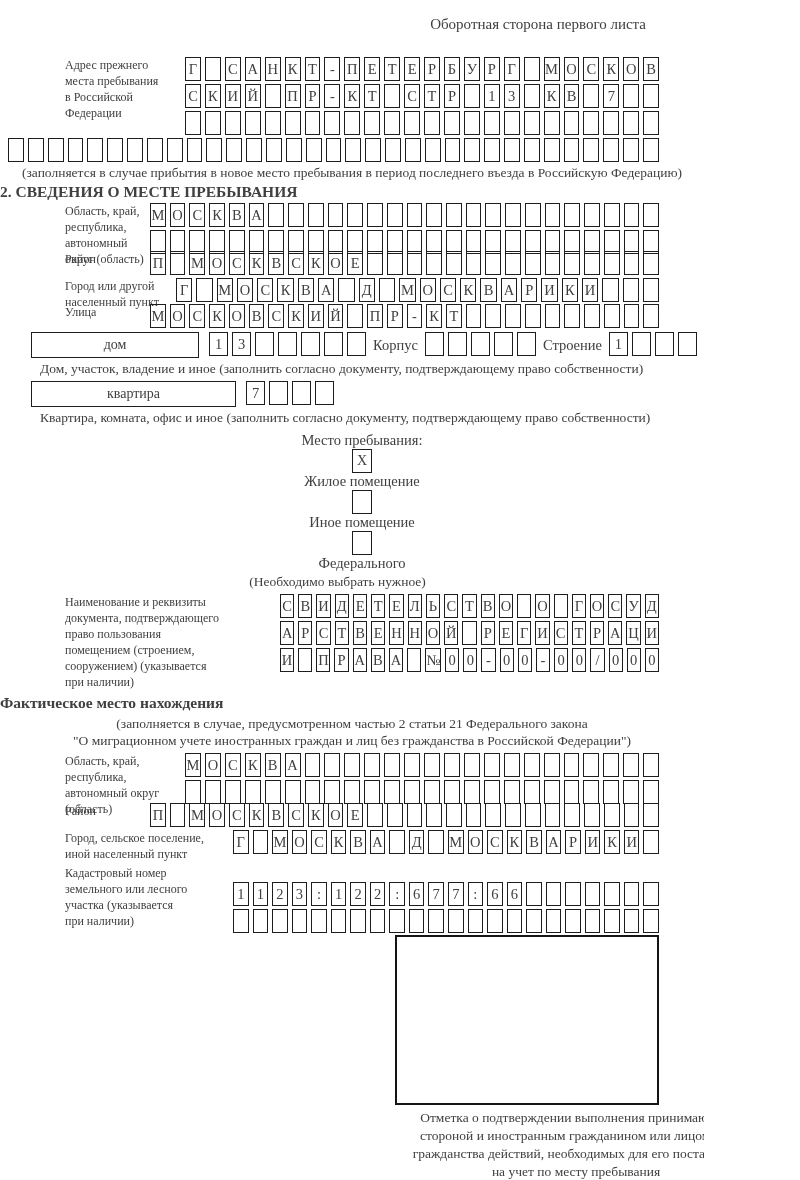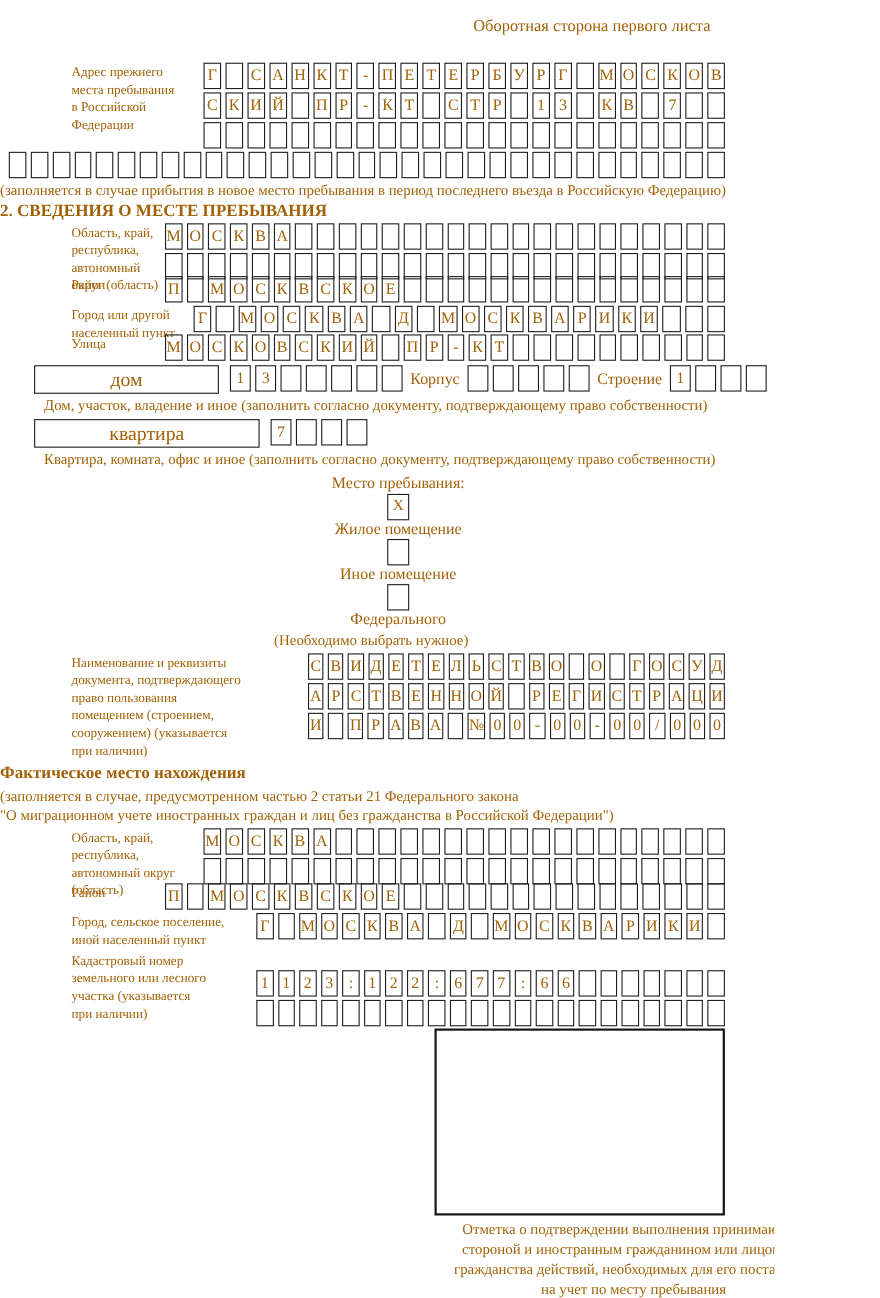--- a/index.html
+++ b/index.html
@@ -1,42 +1,42 @@
 <!DOCTYPE html>
 <html><head>
 <meta charset="utf-8">
 <style>
   html,body{margin:0;padding:0;background:#fff;}
   .page{
     width:704px;height:1180px;box-sizing:border-box;overflow:hidden;
-    font-family:"Liberation Serif","DejaVu Serif",serif;color:#a16207;
+    font-family:"Liberation Serif","DejaVu Serif",serif;color:#404040;
     padding-top:16px;position:relative;
   }
   .header-note{text-align:right;padding-right:58px;font-size:15px;}
   .frow{display:flex;align-items:flex-start;padding:0 45px 0 65px;}
   .flabel{font-size:12px;line-height:16px;flex:none;}
   .pre{white-space:pre-line;}
   .w85{width:85px;} .w111{width:111px;} .w120{width:120px;}
   .w168{width:168px;} .w215{width:215px;}
   .stack{flex:1;display:flex;flex-direction:column;gap:3px;}
   .cells{display:flex;gap:4px;flex:1;}
   .cell{
     flex:1;height:24px;border:1.5px solid #1d1d1d;box-sizing:border-box;
     display:flex;align-items:center;justify-content:center;
     font-size:14.5px;line-height:1;
   }
   .cells-fixed{display:flex;gap:4px;flex:none;}
   .cells-fixed .cell{flex:none;width:19px;}
   .wbox{
     border:1.8px solid #1d1d1d;box-sizing:border-box;height:26px;flex:none;
-    display:flex;align-items:center;justify-content:center;font-size:18px;
+    display:flex;align-items:center;justify-content:center;font-size:14px;
   }
   .inline-label{font-size:14.5px;line-height:26px;margin:0 7px;flex:none;}
   .cap{font-size:13.5px;line-height:17px;}
-  .cap-center{}
+  .cap-center{text-align:center;}
   .cap-left{padding-left:40px;}
   .title{font-weight:bold;font-size:15.5px;text-align:left;}
   .chk{
     width:20px;height:24px;border:1.5px solid #1d1d1d;box-sizing:border-box;
     display:inline-flex;align-items:center;justify-content:center;
     font-size:14px;vertical-align:middle;flex:none;
   }
   .chkrow{align-items:center;gap:0;font-size:14.5px;flex-direction:column;}
   .chkrow .chk{margin:0 13px;}
   .note-sub{margin-left:170px;width:335px;text-align:center;font-size:13.5px;margin-top:2px;}

